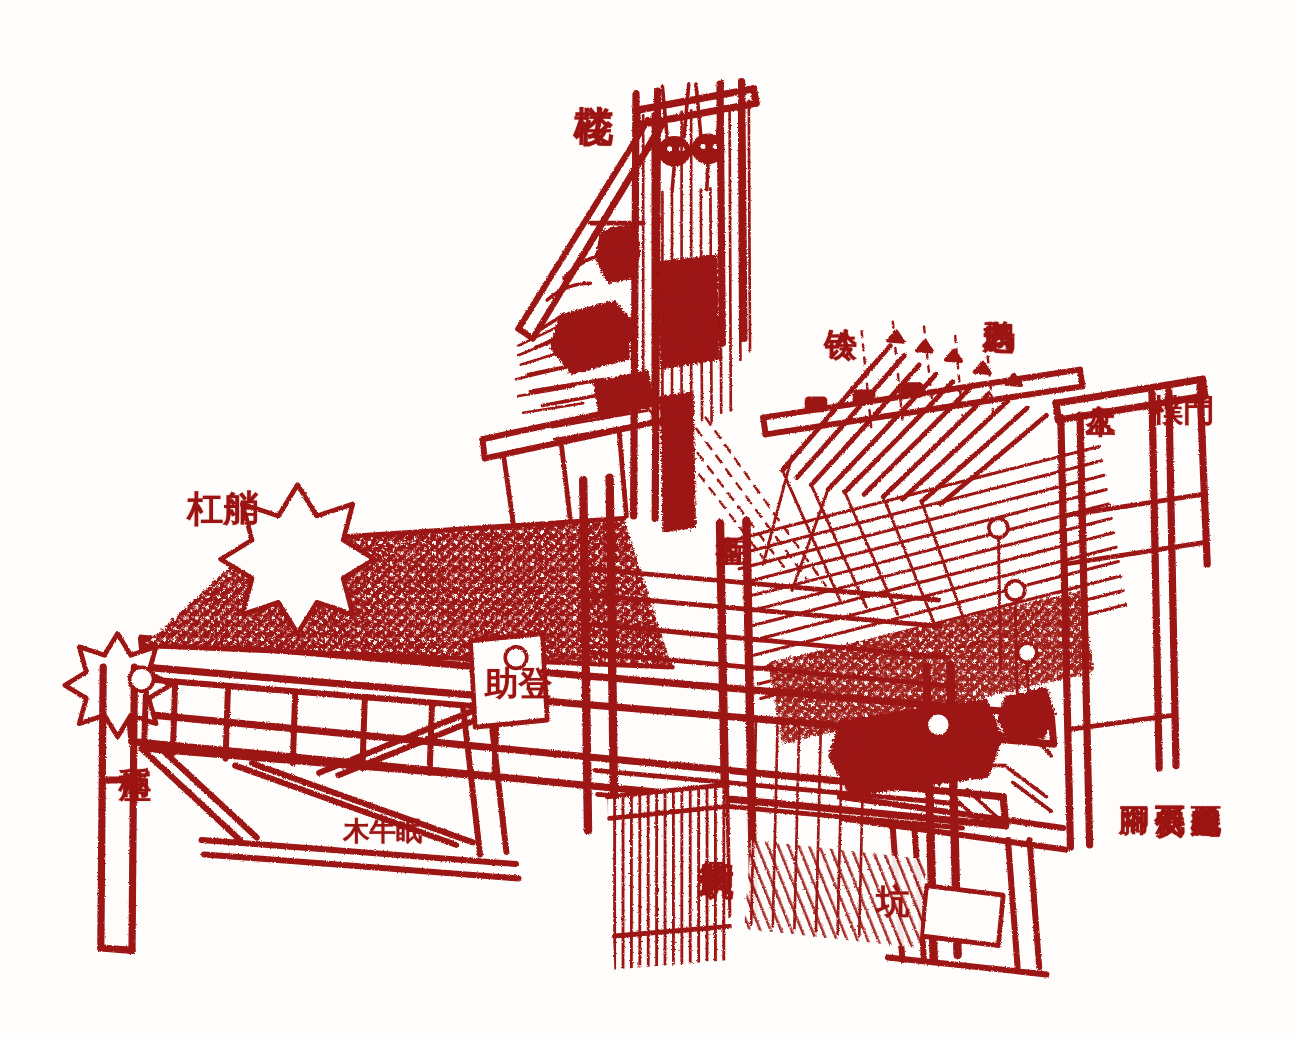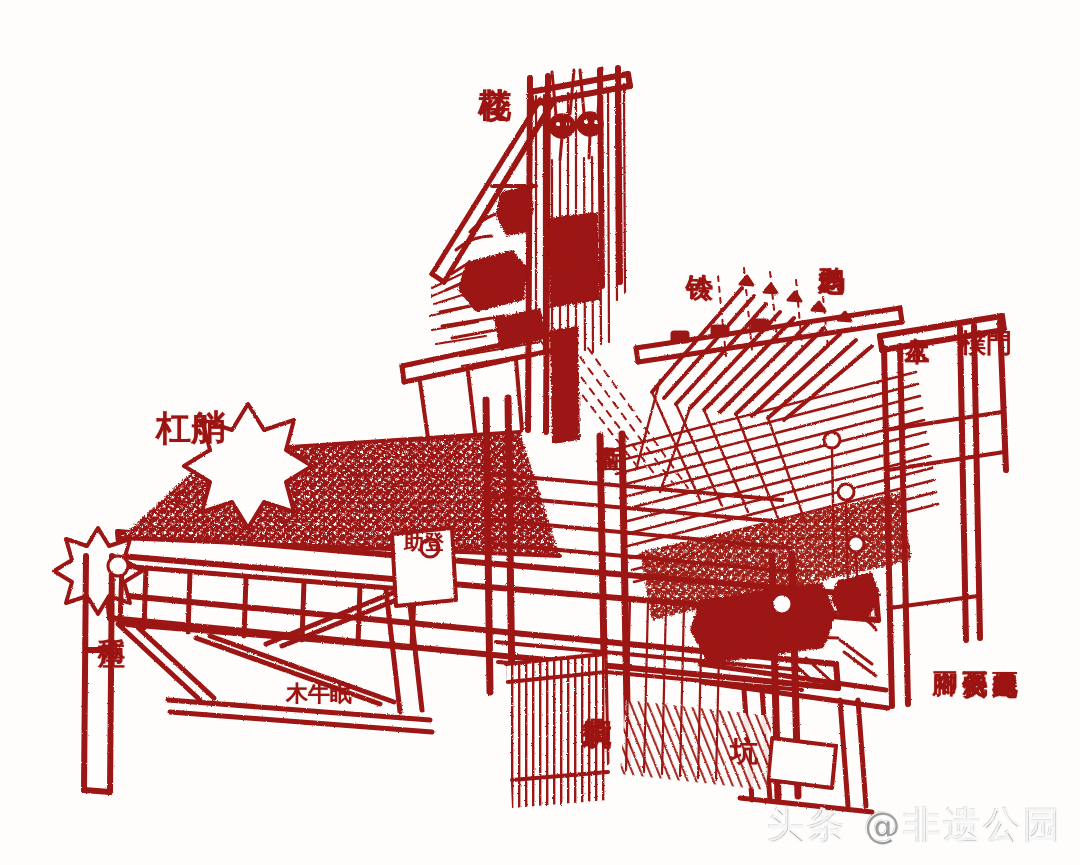--- a/index.html
+++ b/index.html
@@ -399,26 +399,25 @@
 
     </g>
   </svg>
 
   <div id="labels">
       <div class="lbl vert" style="left: 478px; top: 62px; font-size: 33px;">花楼</div>
       <div class="lbl vert" style="left: 686px; top: 252px; font-size: 27px;">铁铃</div>
       <div class="lbl vert" style="left: 818px; top: 246px; font-size: 27px;">老鸦翅</div>
       <div class="lbl vert" style="left: 904px; top: 318px; font-size: 25px;">盘木</div>
       <div class="lbl horz" style="left: 960px; top: 330px; font-size: 26px;">樸門</div>
-      <div class="lbl horz" style="left: 156px; top: 410px; font-size: 35px;">杠艄</div>
+      <div class="lbl horz" style="left: 156px; top: 410px; font-size: 30px;">杠艄</div>
       <div class="lbl vert" style="left: 596px; top: 428px; font-size: 24px;">衢盘</div>
-      <div class="lbl horz" style="left: 404px; top: 532px; font-size: 20px;">助登</div>
+      <div class="lbl horz" style="left: 404px; top: 556px; font-size: 28px;">助登</div>
       <div class="lbl vert" style="left: 98px; top: 618px; font-size: 27px;">稱座</div>
       <div class="lbl horz" style="left: 286px; top: 682px; font-size: 22px;">木牛眠</div>
       <div class="lbl vert" style="left: 582px; top: 695px; font-size: 29px;">坑衢脚</div>
       <div class="lbl horz" style="left: 730px; top: 738px; font-size: 28px;">坑</div>
       <div class="lbl vert" style="left: 992px; top: 652px; font-size: 25px;">包頭機此處</div>
       <div class="lbl vert" style="left: 962px; top: 652px; font-size: 25px;">不低斜下安</div>
       <div class="lbl vert" style="left: 932px; top: 652px; font-size: 25px;">兩腳</div>
     </div>
 
-  <div class="wm">头条 @非遗公园</div>
 </div>
 
 </body></html>

